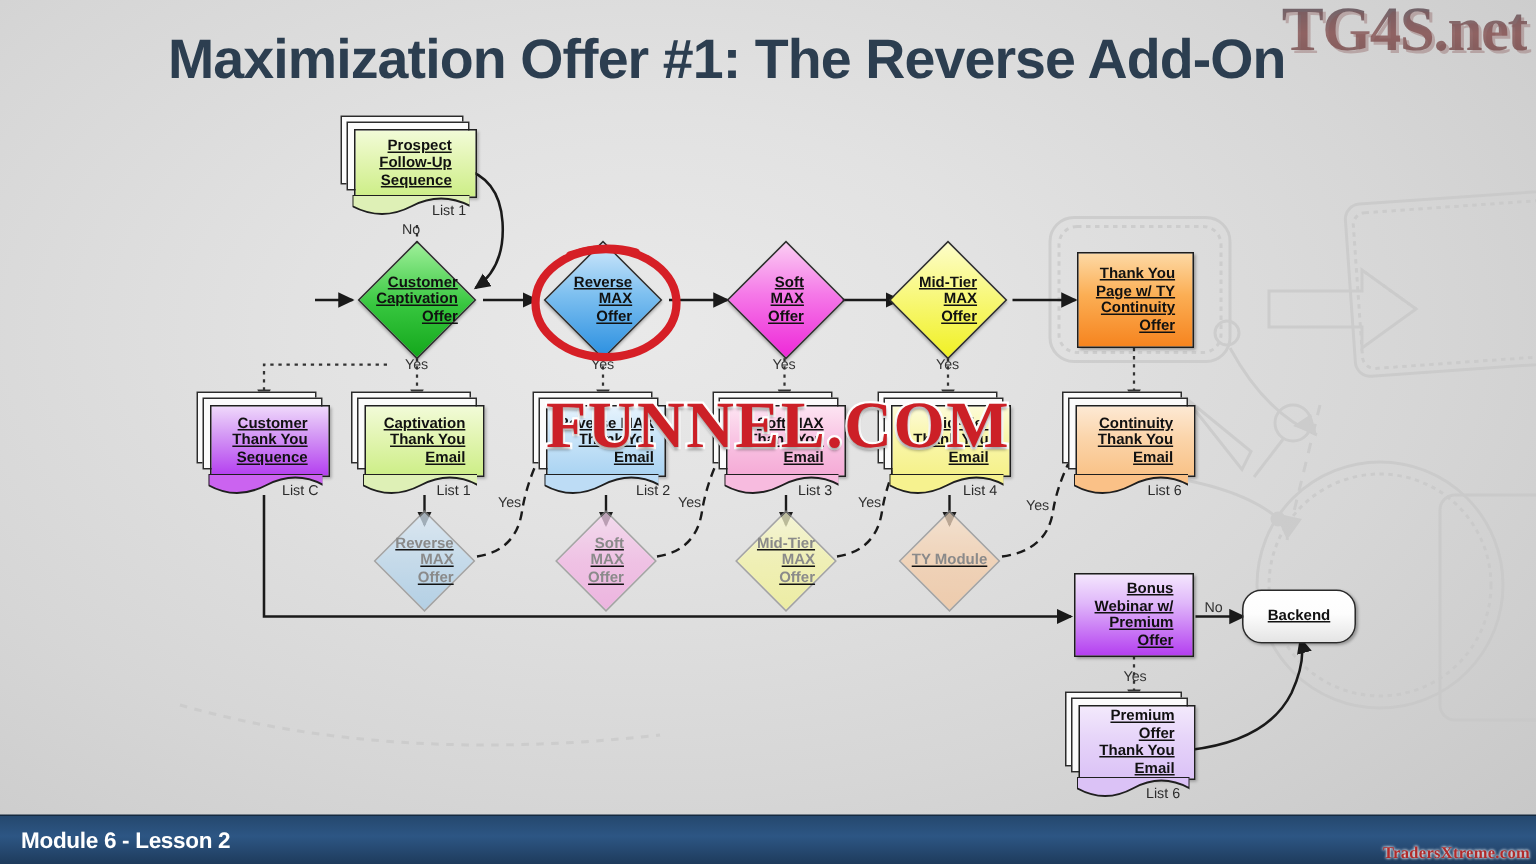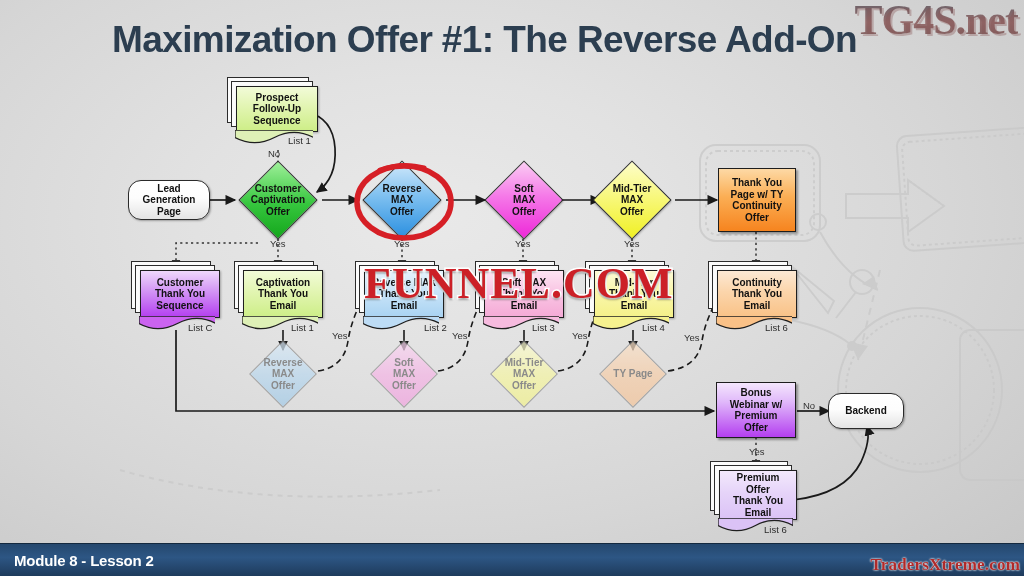--- a/index.html
+++ b/index.html
@@ -37,21 +37,21 @@
     font-family:"Liberation Serif", serif;
     font-size:44px; font-weight:bold; letter-spacing:1px;
     color:#cc2027;
     -webkit-text-stroke: 3px #ffffff;
     paint-order: stroke fill;
     text-shadow: 0 2px 2px rgba(0,0,0,.35);
   }
   .wm-traders {
     position:absolute; right:4px; bottom:1px; z-index:70;
     font-family:"Liberation Serif", serif;
-    font-size:17px; font-weight:bold; letter-spacing:.2px;
+    font-size:11px; font-weight:bold; letter-spacing:.2px;
     color:#b02a2a; text-shadow:0 0 2px #fff, 0 0 2px #fff;
   }
 
   
   .footer {
     position:absolute; left:0; bottom:0; width:1024px; height:33px;
     background:linear-gradient(180deg,#25486e 0%, #2d5684 42%, #1e3b5c 100%);
     border-top:1px solid #14293f;
   }
   .footer-inner { position:relative; width:100%; height:100%; }
@@ -66,22 +66,22 @@
     color:#e8eef6; text-shadow:1px 1px 0 #0d1f33;
   }
 
   
   .canvas { position:absolute; inset:0; }
   .edges { position:absolute; left:0; top:0; }
 
   
   .node {
     position:absolute; z-index:20;
-    display:flex; align-items:center; justify-content:center; text-align:center;
-    font-size:10px; font-weight:bold; color:#111; line-height:11.5px;
+    display:flex; align-items:center; justify-content:center; text-align:right;
+    font-size:10px; font-weight:bold; color:#111; line-height:11.5px;text-decoration:underline;
   }
 
   
   .term {
     border:1.6px solid #2a2a2a; border-radius:13px;
     background:linear-gradient(180deg,#ffffff 0%, #fdfdfd 45%, #e4e4e4 100%);
     box-shadow:1px 1px 2px rgba(0,0,0,.30);
   }
 
   
@@ -231,23 +231,20 @@
 
     <g stroke="#1a1a1a" stroke-width="1.7" fill="none">
       <path d="M176 330 L176 411 L714 411" marker-end="url(#ar)"></path>
 
       <line x1="797" y1="411" x2="829" y2="411" marker-end="url(#ar)"></line>
 
       <path d="M793 500 q52 -6 68 -38 q10 -22 6 -36" marker-end="url(#ar)"></path>
     </g>
   </svg>
 
-  <div class="node term" style="left:128px; top:180px; width:82px; height:40px;">
-    <span class="lbl">Lead<br>Generation<br>Page</span>
-  </div>
 
   <div class="node doc" style="left:236px; top:86px; width:82px; height:46px;">
     <div class="stack" style="left:-9px; top:-9px; width:82px; height:46px;"></div>
     <div class="stack" style="left:-5px; top:-5px; width:82px; height:46px;"></div>
     <div class="sheet f-ltgreen"></div>
     <svg class="wave" viewBox="0 0 84 16" preserveAspectRatio="none">
       <path d="M0,0 L0,8 Q21,19 42,8 Q63,-3 84,8 L84,0 Z" fill="#def0b6" stroke="#1f1f1f" stroke-width="1.4"></path>
     </svg>
     <span class="dtext">Prospect<br>Follow-Up<br>Sequence</span>
   </div>
@@ -367,21 +364,21 @@
     <span class="dlabel">Soft<br>MAX<br>Offer</span>
   </div>
 
   <div class="node dia faded" style="left:486px; top:350px; width:76px; height:48px;">
     <div class="dshape fd-yellow" style="width:48px;height:48px;left:14px;top:0;"></div>
     <span class="dlabel">Mid-Tier<br>MAX<br>Offer</span>
   </div>
 
   <div class="node dia faded" style="left:595px; top:350px; width:76px; height:48px;">
     <div class="dshape fd-peach" style="width:48px;height:48px;left:14px;top:0;"></div>
-    <span class="dlabel">TY Page</span>
+    <span class="dlabel">TY Module</span>
   </div>
 
   <div class="node rect f-violet" style="left:716px; top:382px; width:80px; height:56px;">
     <span>Bonus<br>Webinar w/<br>Premium<br>Offer</span>
   </div>
   <div class="edgelbl" style="left:803px; top:400px;">No</div>
   <div class="edgelbl" style="left:749px; top:446px;">Yes</div>
 
   <div class="node term" style="left:828px; top:393px; width:76px; height:36px;">
     <span>Backend</span>
@@ -396,16 +393,16 @@
     </svg>
     <span class="dtext">Premium<br>Offer<br>Thank You<br>Email</span>
   </div>
   <div class="listlbl" style="left:764px; top:524px;">List 6</div>
 </div>
 
 <div class="wm-dlsub">FUNNEL.COM</div>
 
 <div class="footer">
   <div class="footer-inner">
-    <div class="footer-left">Module 8 - Lesson 2</div>
+    <div class="footer-left">Module 6 - Lesson 2</div>
   </div>
 </div>
 <div class="wm-traders">TradersXtreme.com</div>
 
 </body></html>

